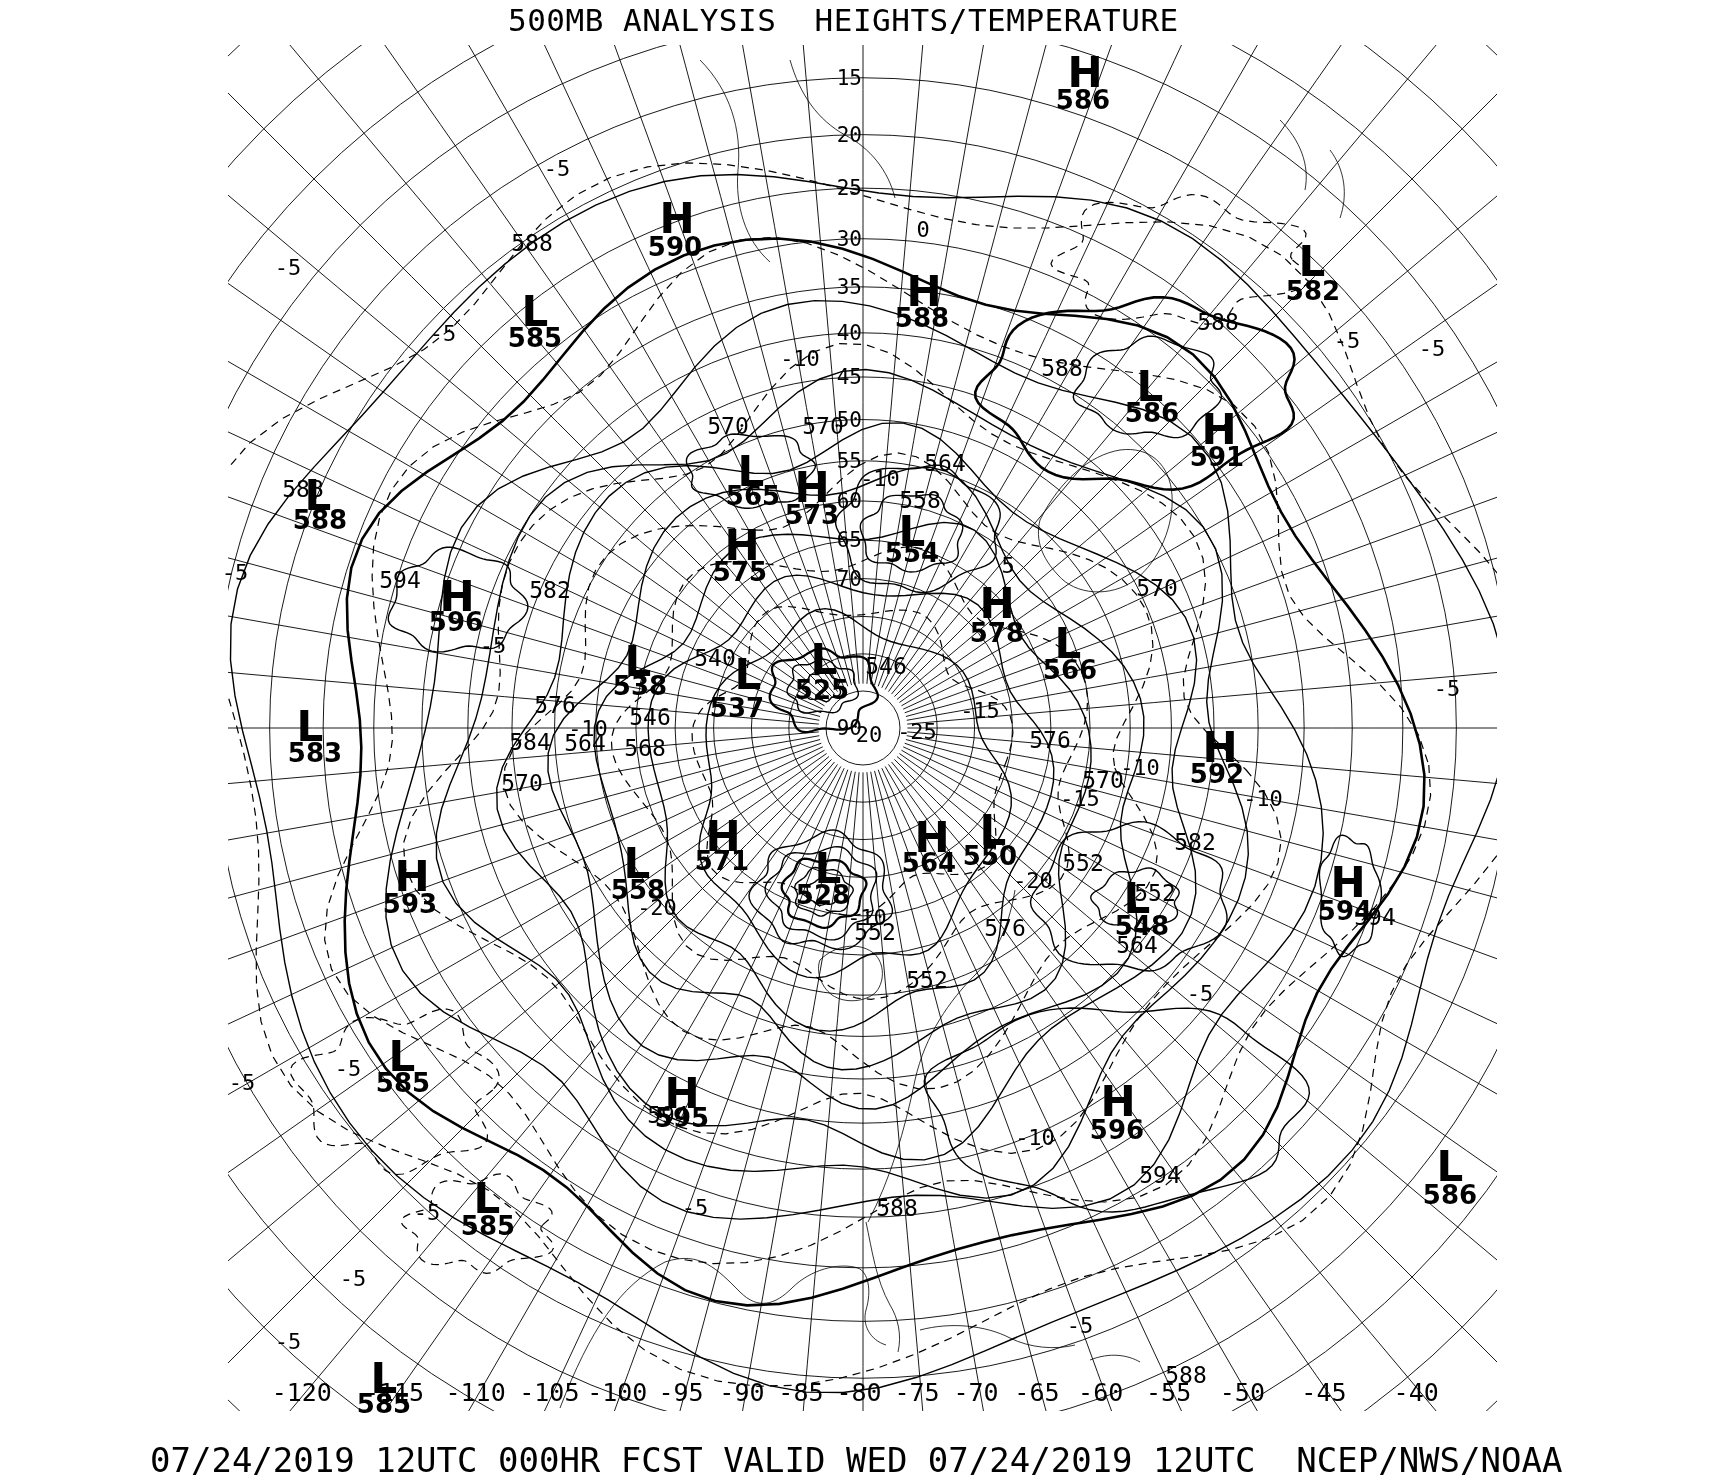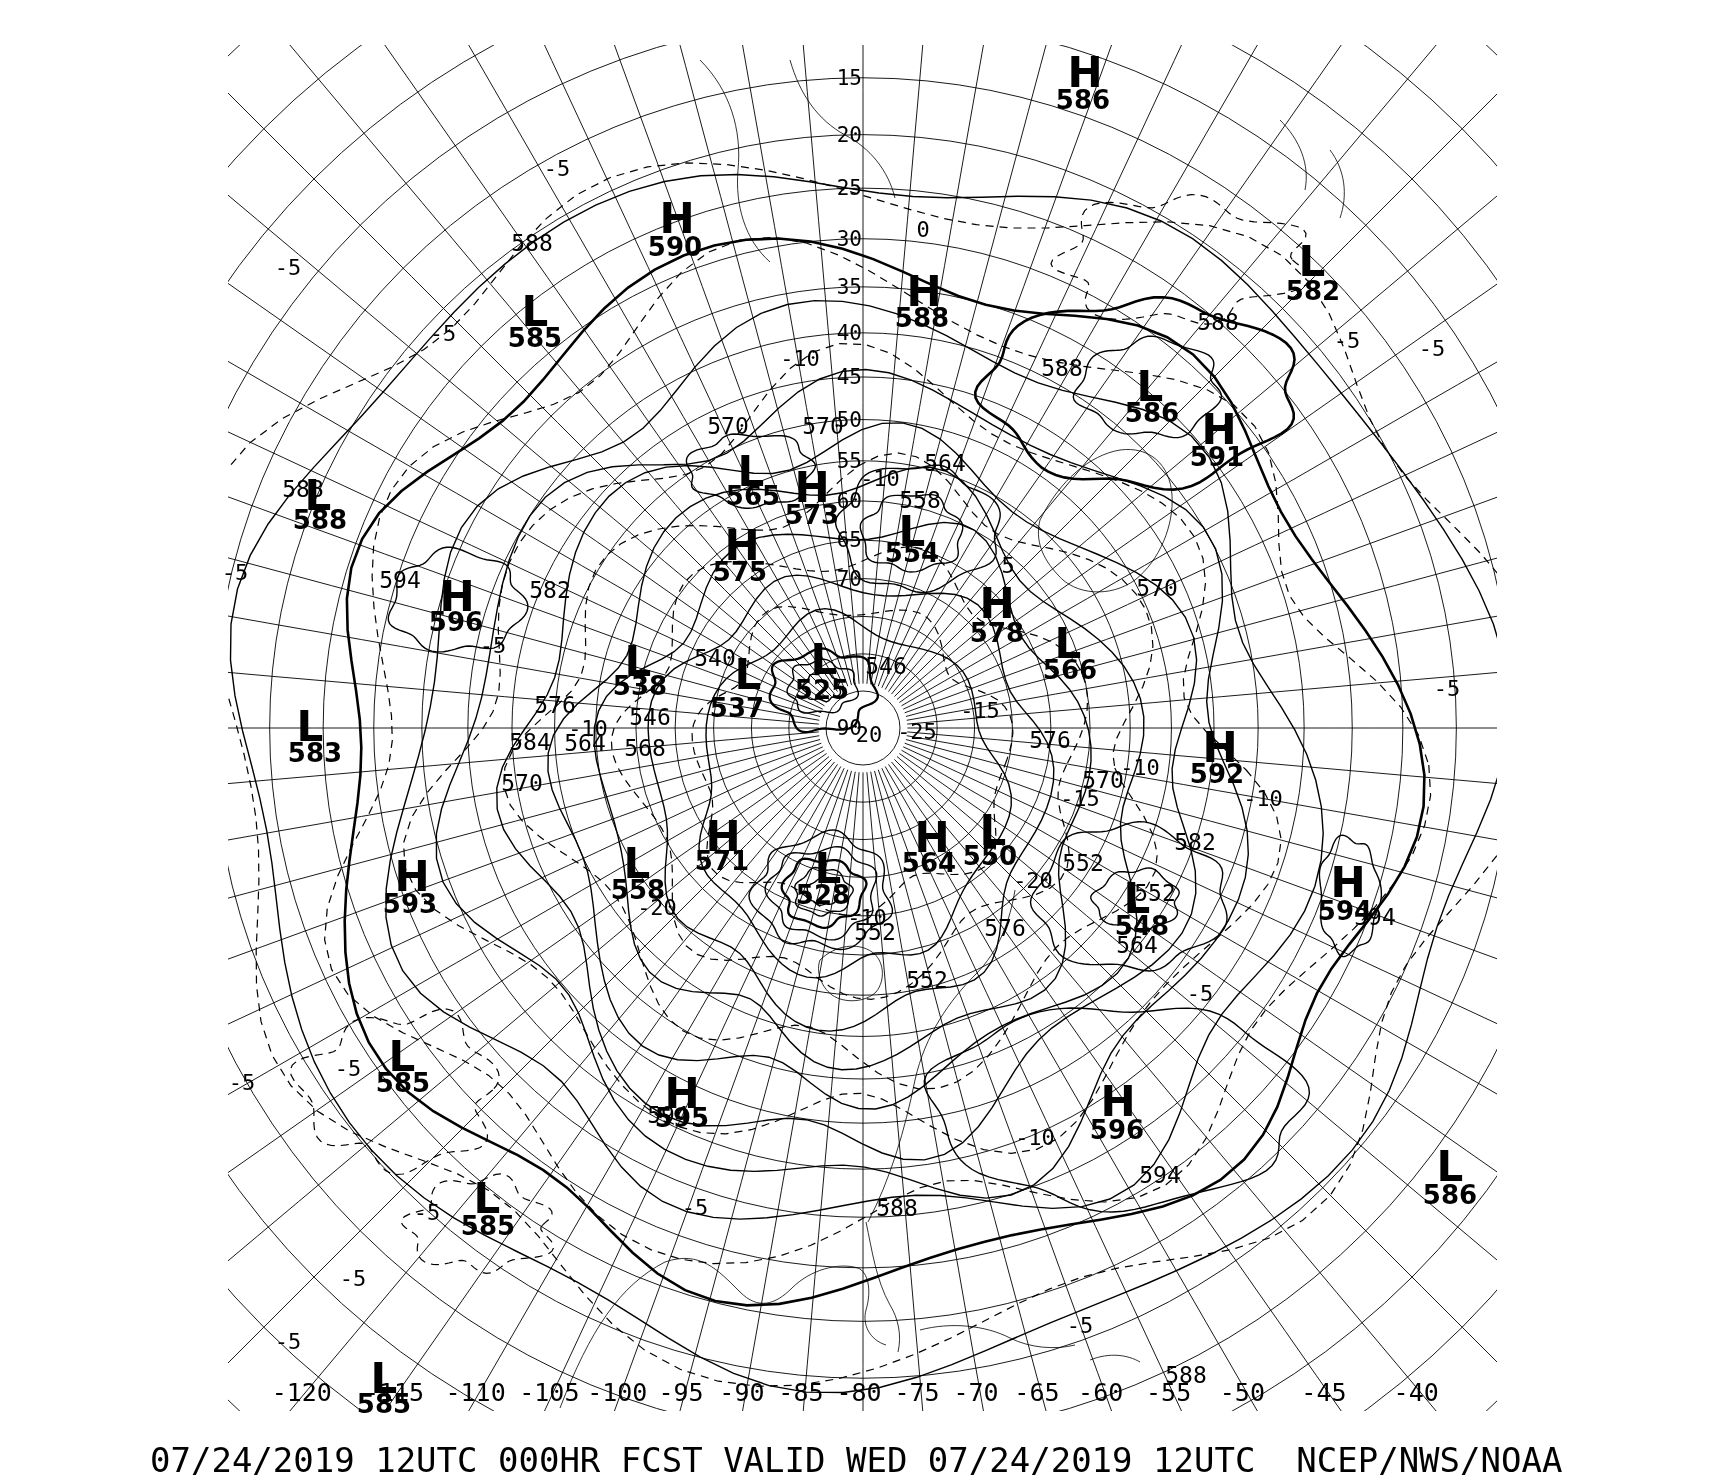--- a/index.html
+++ b/index.html
@@ -13,20 +13,21 @@
   .ctr-value{font-family:"DejaVu Sans",sans-serif;font-weight:700;font-size:26px;}
   .contour-lbl{font-size:23px;}
   .temp-lbl{font-size:22px;}
   .lat-lbl{font-size:21px;}
   .lon-lbl{font-size:25px;}
 </style>
 </head>
 <body>
 
 <div id="page">
+  <div id="title">500MB ANALYSIS  HEIGHTS/TEMPERATURE</div>
   <svg id="map-svg" width="1728" height="1478" viewBox="0 0 1728 1478">
     <defs>
       <clipPath id="mapclip">
           <rect id="clip-rect" x="228" y="45" width="1269" height="1366"></rect>
         </clipPath>
     </defs>
     <g clip-path="url(#mapclip)">
       <g id="g-graticule">
           <circle cx="863" cy="728" r="924.7748238061007" fill="none" stroke="#000" stroke-width="0.9"></circle>
           <circle cx="863" cy="728" r="847.3999999999999" fill="none" stroke="#000" stroke-width="0.9"></circle>

